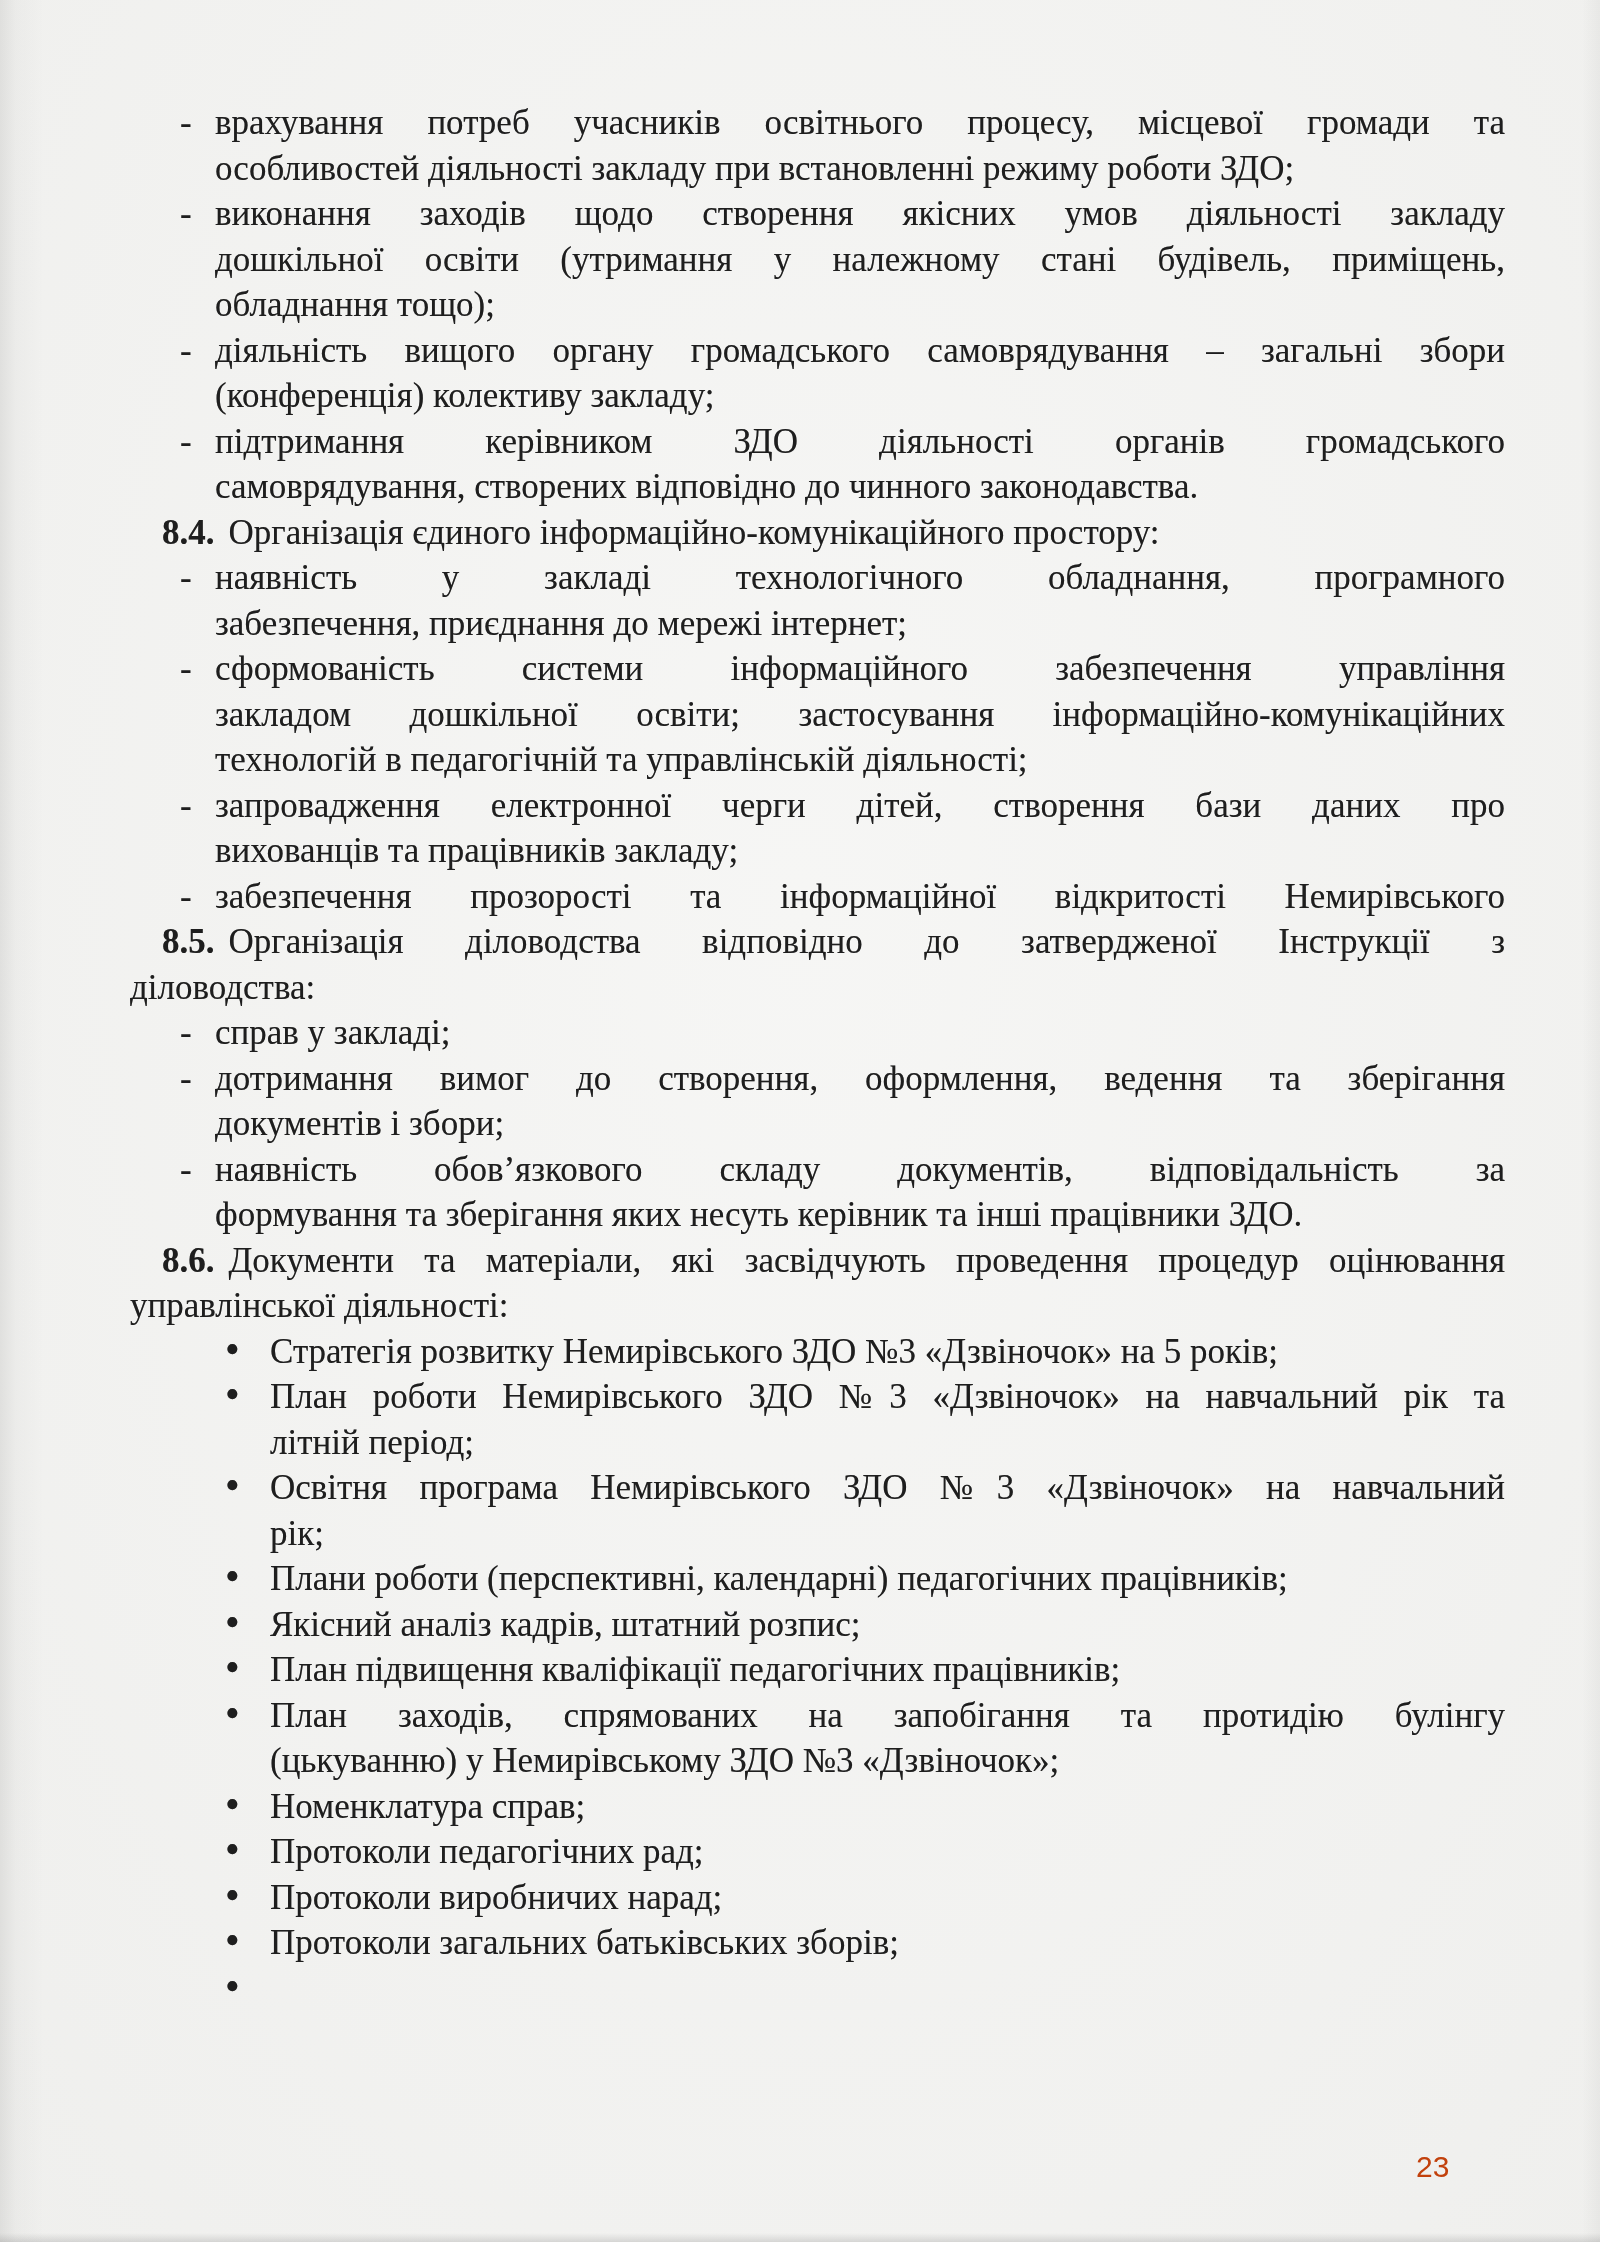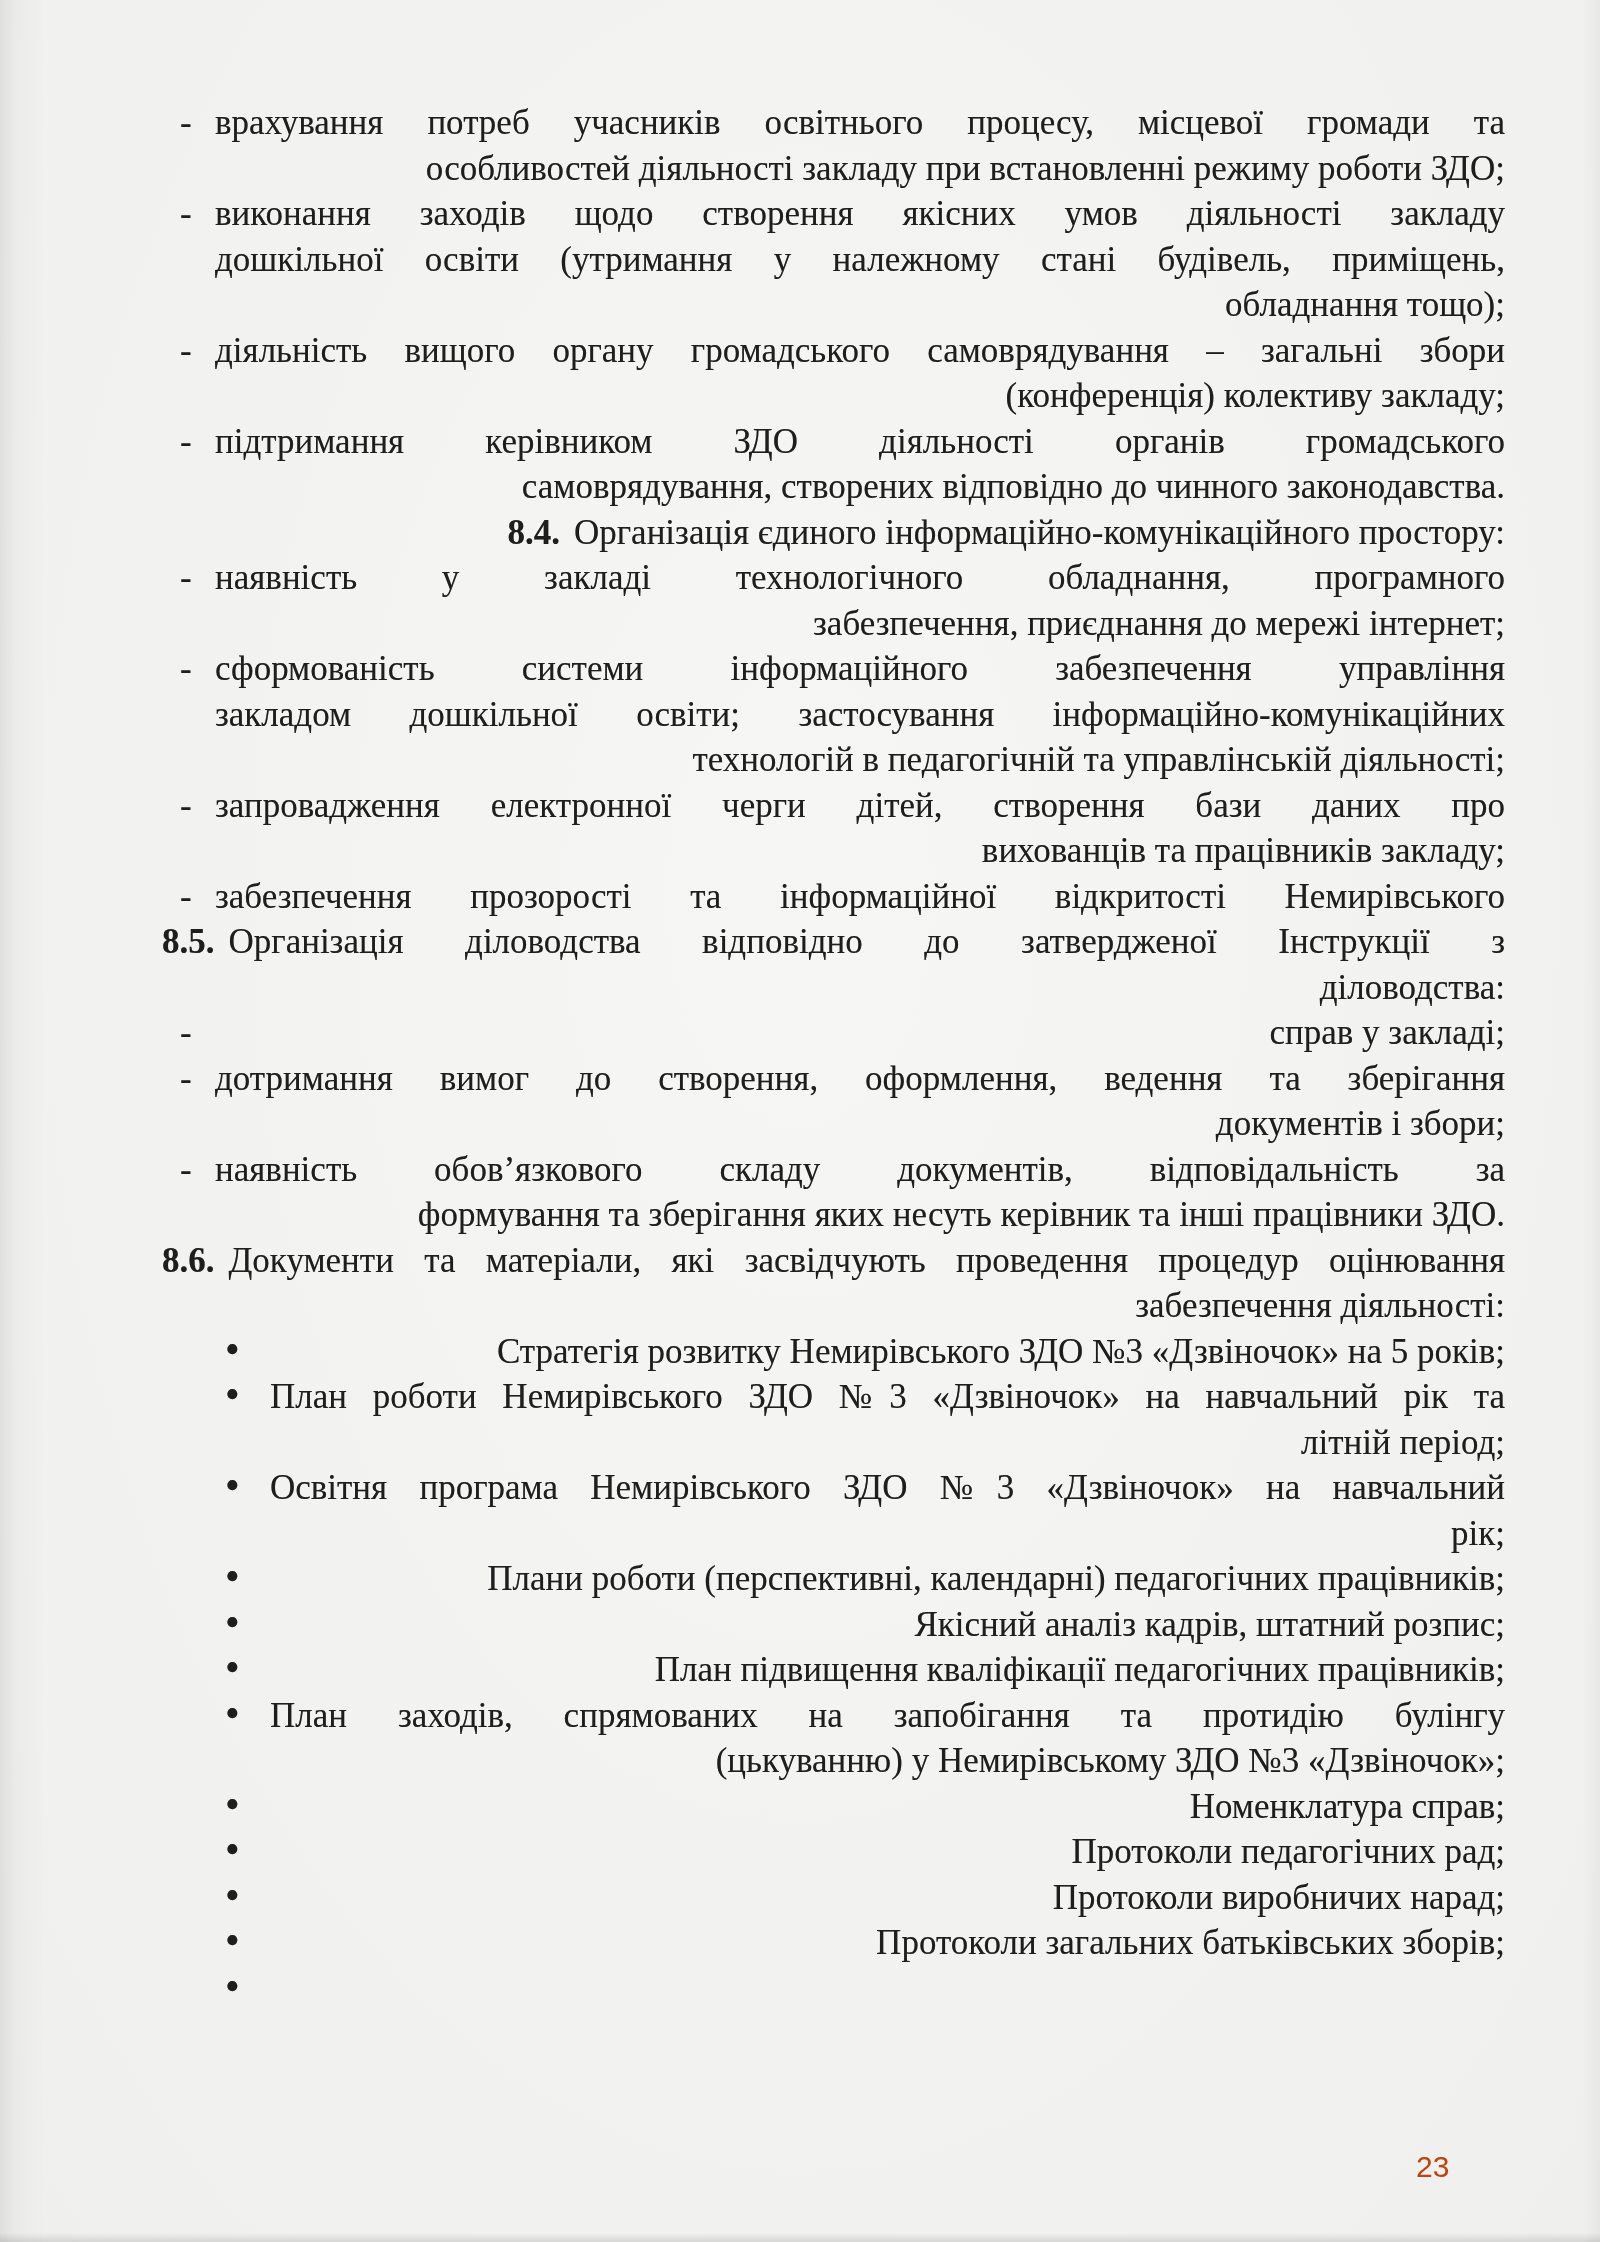--- a/index.html
+++ b/index.html
@@ -48,21 +48,21 @@
   }
 
   .bullet-item { padding-left: 140px; }
   .bullet-item > .marker {
     position: absolute;
     left: 95px;
     top: -2px;
     font-size: 42px;
   }
 
-  .ln { white-space: normal; text-align: right; }
+  .ln { white-space: normal; }
   .ln.j {
     text-align: justify;
     text-align-last: justify;
   }
 
   .section .num {
     font-weight: bold;
     margin-right: 14px;
     margin-left: 32px;
   }
@@ -154,21 +154,21 @@
     </div>
 
     <div class="item dash-item">
       <span class="marker">-</span>
       <div class="ln j">наявність обов’язкового складу документів, відповідальність за</div>
       <div class="ln">формування та зберігання яких несуть керівник та інші працівники ЗДО.</div>
     </div>
 
     <div class="item section">
       <div class="ln j"><span class="num">8.6.</span><span>Документи та матеріали, які засвідчують проведення процедур оцінювання</span></div>
-      <div class="ln">забезпечення діяльності:</div>
+      <div class="ln">управлінської діяльності:</div>
     </div>
 
     <div class="item bullet-item">
       <span class="marker">•</span>
       <div class="ln">Стратегія розвитку Немирівського ЗДО №3 «Дзвіночок» на 5 років;</div>
     </div>
 
     <div class="item bullet-item">
       <span class="marker">•</span>
       <div class="ln j">План роботи Немирівського ЗДО №3 «Дзвіночок» на навчальний рік та</div>

